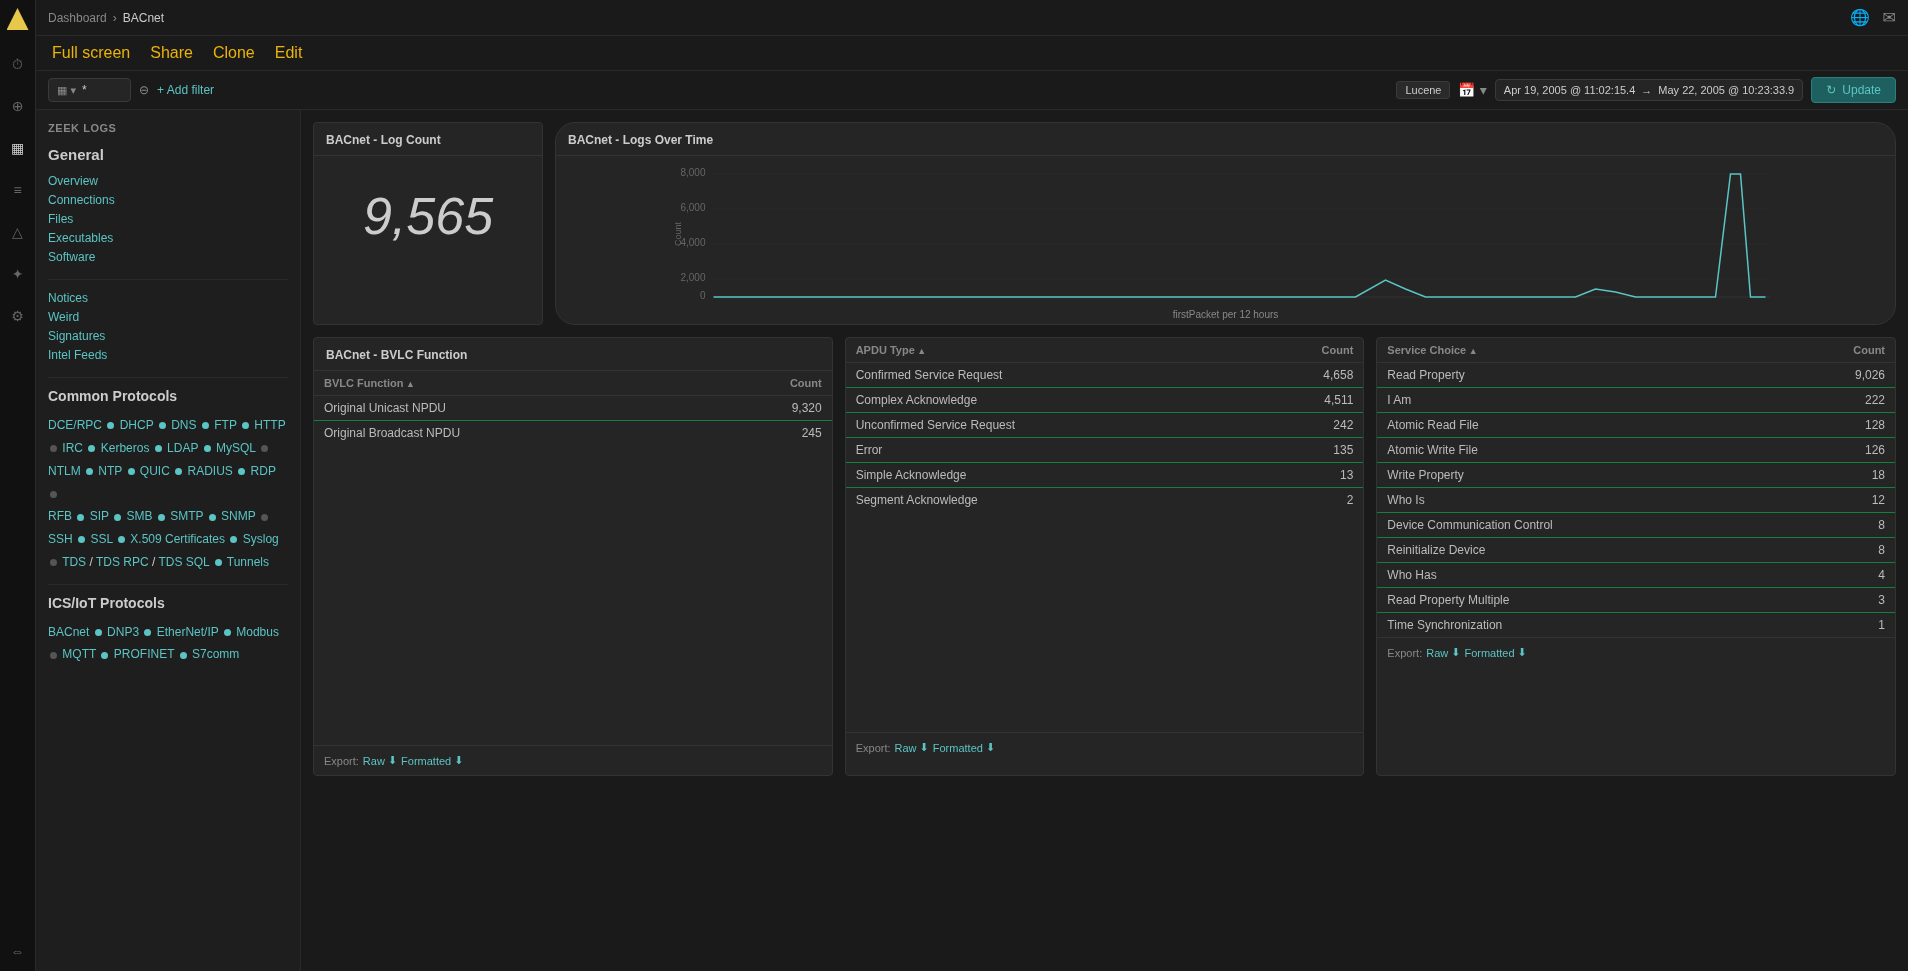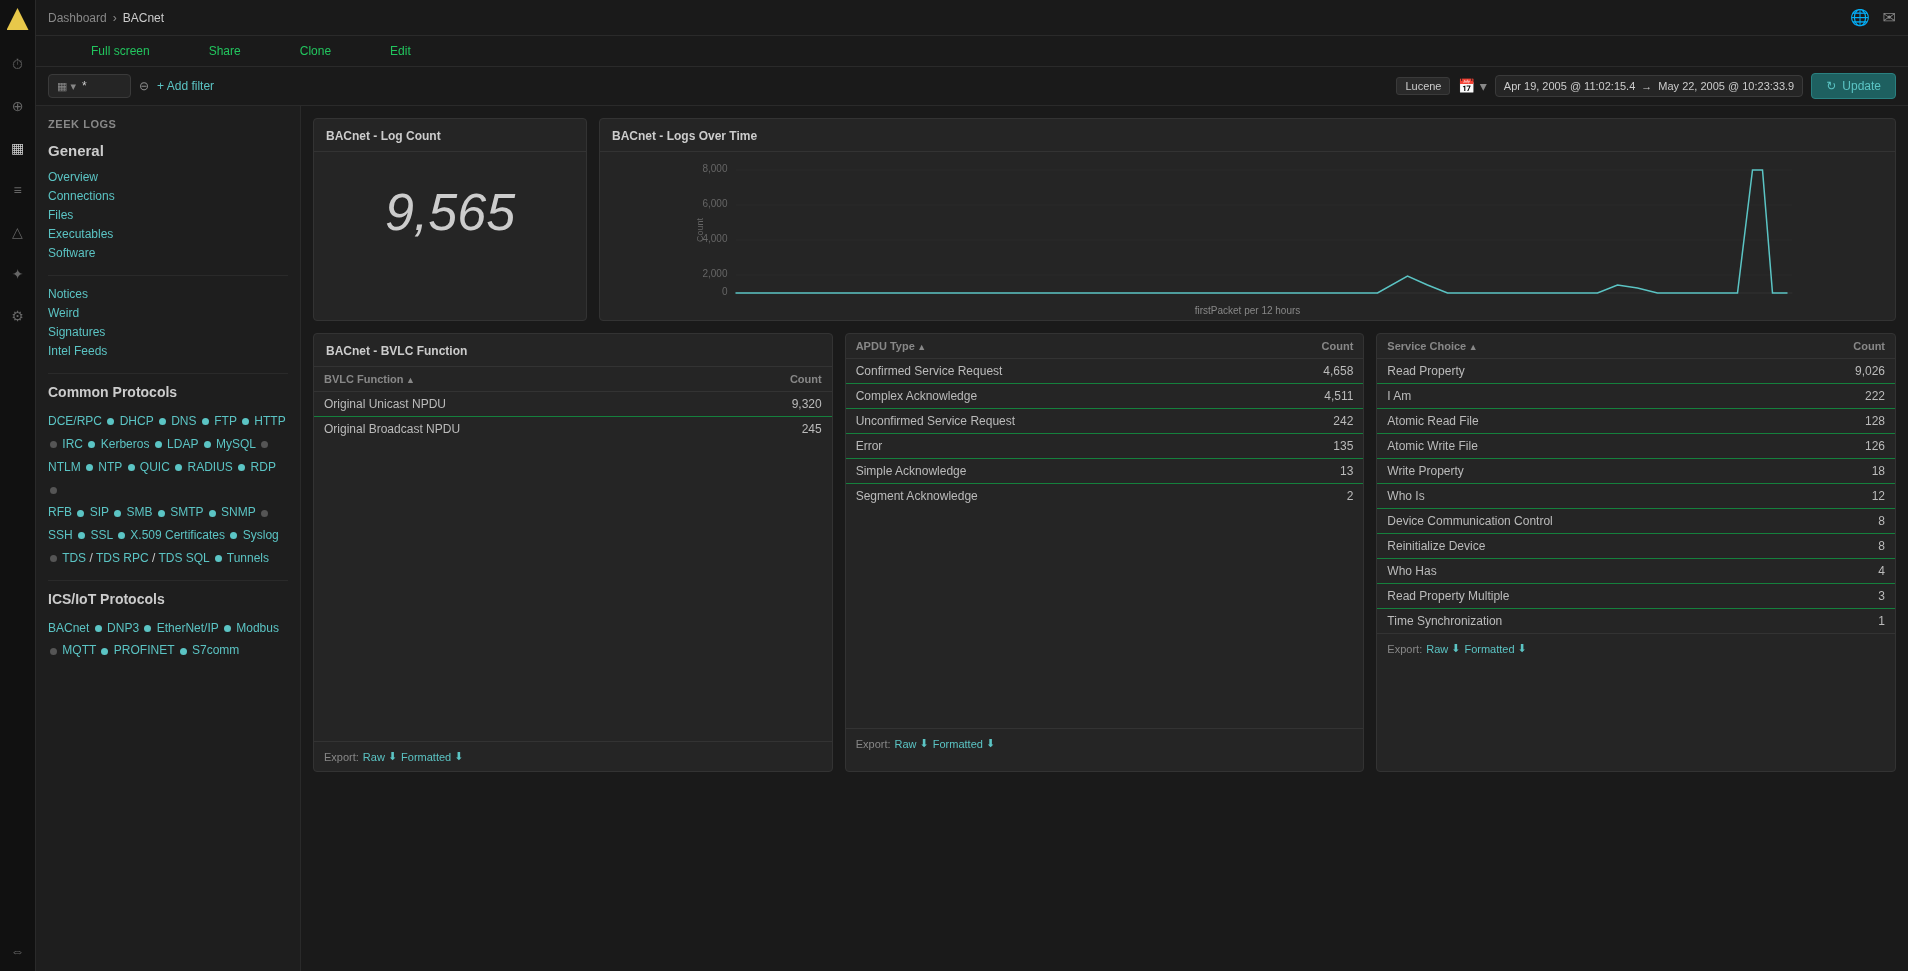--- a/index.html
+++ b/index.html
@@ -84,26 +84,25 @@
     .actionbar {
       background: #1a1a1a;
       border-bottom: 1px solid #2a2a2a;
       padding: 6px 12px;
       display: flex;
       align-items: center;
       gap: 12px;
       flex-shrink: 0;
     }
     .actionbar-btn {
-      color: #22c55e;
+      color: #eab308;
       cursor: pointer;
-      font-size: 12px;
+      font-size: 16px;
       padding: 2px 4px;
       border-radius: 3px;
-      margin-left: 39px;
     }
 
     
     .querybar {
       background: #1a1a1a;
       border-bottom: 1px solid #2a2a2a;
       padding: 6px 12px;
       display: flex;
       align-items: center;
       gap: 8px;
@@ -280,34 +279,35 @@
       border-bottom: 1px solid #333;
       color: #ccc;
       font-size: 12px;
       font-weight: 600;
     }
     .panel-body {
       padding: 12px;
     }
 
     .log-count-panel {
-      width: 274px;
+      width: 230px;
       flex-shrink: 0;
     }
     .log-count-value {
       font-size: 52px;
       font-weight: 300;
       color: #ccc;
       text-align: center;
       padding: 30px 0;
       font-style: italic;
     }
 
     .logs-over-time-panel {
       flex: 1;
+      border-radius: 20px;
     }
 
     
     .chart-area {
       padding: 8px 12px 4px;
     }
 
     
     .row2 {
       display: flex;

